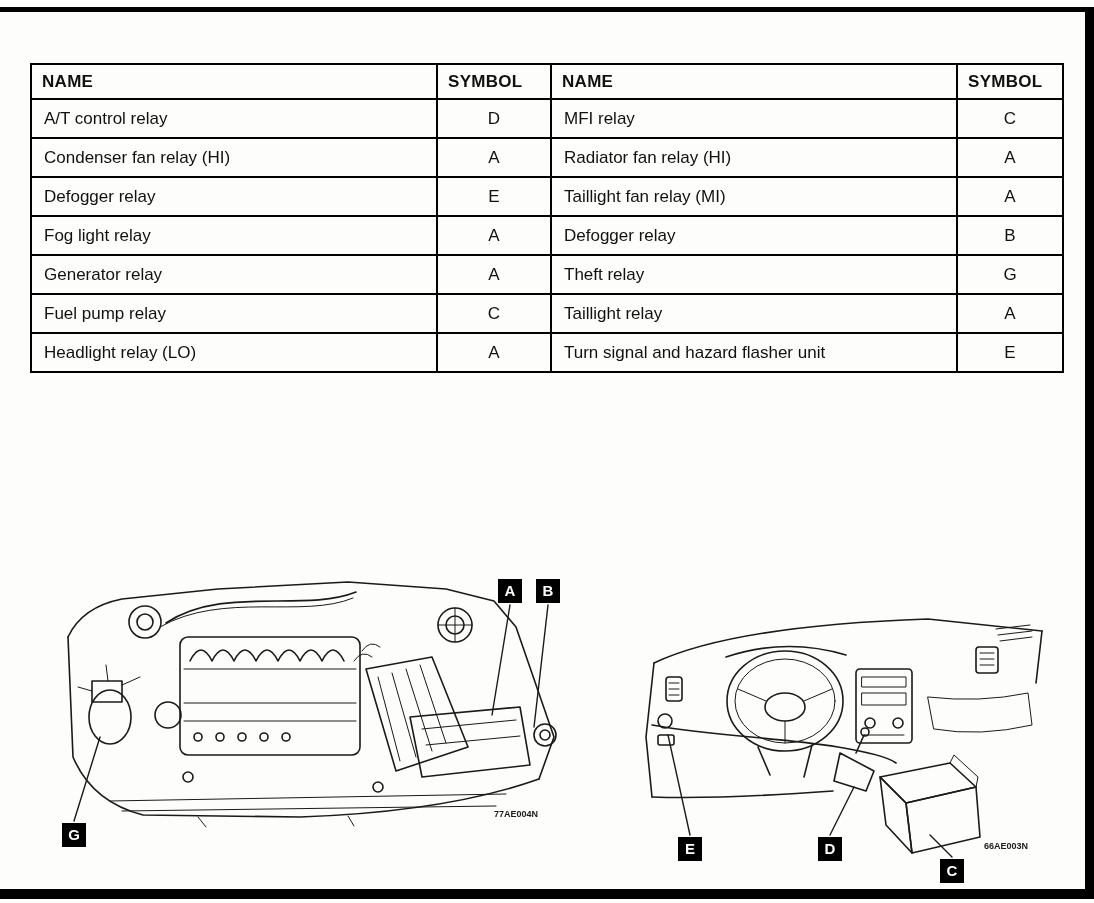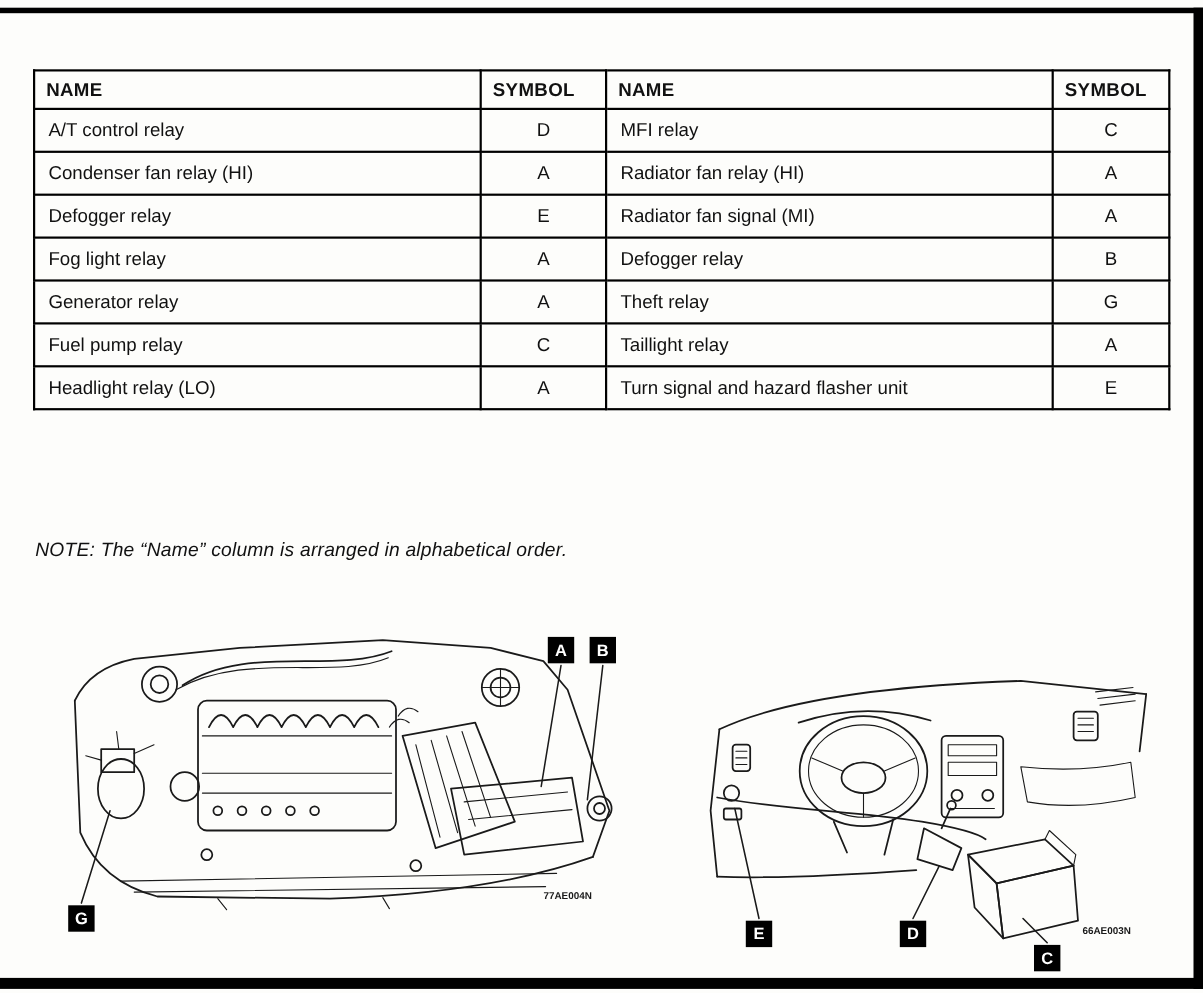--- a/index.html
+++ b/index.html
@@ -80,21 +80,21 @@
       </tr>
       <tr>
         <td class="name">Condenser fan relay (HI)</td>
         <td class="sym">A</td>
         <td class="name">Radiator fan relay (HI)</td>
         <td class="sym">A</td>
       </tr>
       <tr>
         <td class="name">Defogger relay</td>
         <td class="sym">E</td>
-        <td class="name">Radiator fan signal (MI)</td>
+        <td class="name">Taillight fan relay (MI)</td>
         <td class="sym">A</td>
       </tr>
       <tr>
         <td class="name">Fog light relay</td>
         <td class="sym">A</td>
         <td class="name">Defogger relay</td>
         <td class="sym">B</td>
       </tr>
       <tr>
         <td class="name">Generator relay</td>
@@ -110,21 +110,20 @@
       </tr>
       <tr>
         <td class="name">Headlight relay (LO)</td>
         <td class="sym">A</td>
         <td class="name">Turn signal and hazard flasher unit</td>
         <td class="sym">E</td>
       </tr>
     </tbody>
   </table>
 
-  <div class="note">NOTE: The “Name” column is arranged in alphabetical order.</div>
 
   <svg class="fig" style="left:48px; top:565px;" width="530" height="295" viewBox="0 0 530 295">
     <g>
       <path d="M20,72 Q34,42 74,34 L170,24 L300,17 L398,24 L446,36 L468,62 L506,172 L491,214"></path>
       <path d="M491,214 Q398,247 252,252 L95,250 Q44,237 25,192 L20,72"></path>
       <circle cx="97" cy="57" r="16"></circle>
         <circle cx="97" cy="57" r="8"></circle>
       <circle cx="407" cy="60" r="17"></circle>
         <circle cx="407" cy="60" r="9"></circle>
       <path class="thin" d="M390,60 L424,60 M407,43 L407,77"></path>

